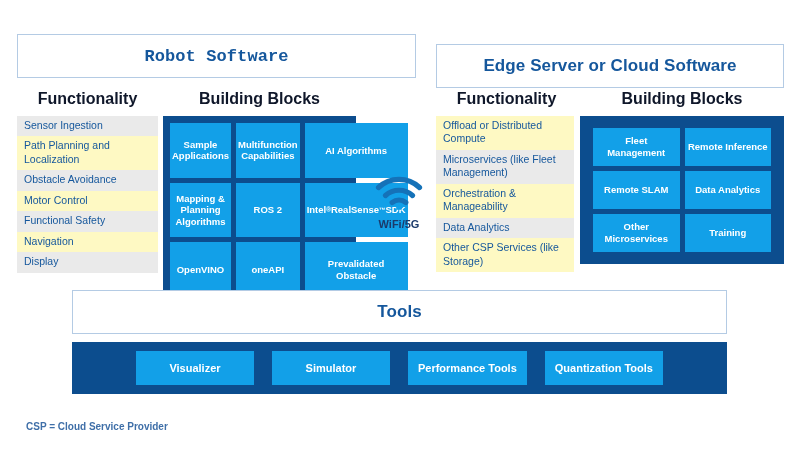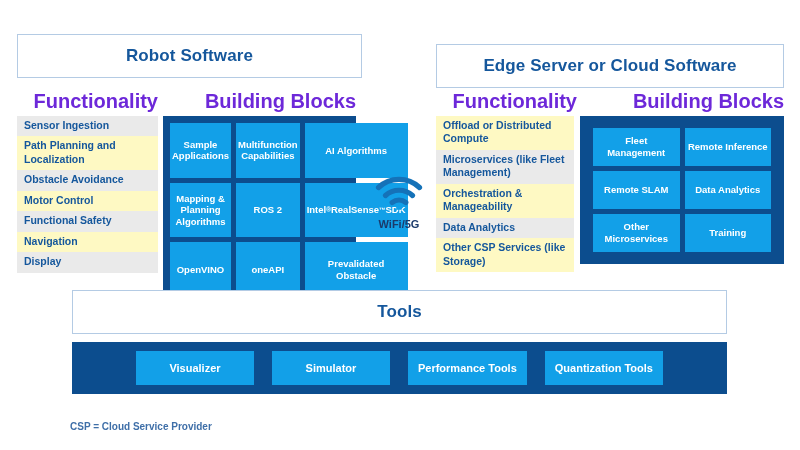--- a/index.html
+++ b/index.html
@@ -32,51 +32,51 @@
     align-items: center;
     justify-content: center;
   }
   .header-box .title {
     color: #15579c;
     font-size: 17px;
     font-weight: bold;
     letter-spacing: 0.1px;
   }
 
-  #robot-header   { left: 17px;  top: 34px;  width: 345px; height: 44px; }
+  #robot-header   { left: 17px;  top: 34px;  width: 399px; height: 44px; font-family: Liberation Mono, monospace; }
   #edge-header    { left: 436px; top: 44px;  width: 348px; height: 44px; }
   #tools-header   { left: 72px;  top: 290px; width: 655px; height: 44px; }
 
   
   .col-caption {
     position: absolute;
-    color: #6d28d9;
-    font-size: 20px;
-    font-weight: bold;
-    text-align: right;
+    color: #0f172a;
+    font-size: 16px;
+    font-weight: bold;
+    text-align: center;
   }
   #cap-func-left   { left: 17px;  top: 90px;  width: 141px; }
   #cap-bb-left     { left: 163px; top: 90px;  width: 193px; }
   #cap-func-right  { left: 436px; top: 90px;  width: 141px; }
   #cap-bb-right    { left: 580px; top: 90px;  width: 204px; }
 
   
   .func-stack {
     position: absolute;
     box-sizing: border-box;
   }
   #func-left  { left: 17px;  top: 116px; width: 141px; }
   #func-right { left: 436px; top: 116px; width: 138px; }
 
   .func-row {
     box-sizing: border-box;
     padding: 3px 7px 4px 7px;
     color: #15579c;
     font-size: 10.5px;
-    font-weight: bold;
+    font-weight: normal;
     line-height: 1.28;
   }
   .func-row.shade-light { background: #eaeaea; }
   .func-row.shade-dark  { background: #fef9c3; }
 
   
   .bb-panel {
     position: absolute;
     background: #0c4d8e;
     box-sizing: border-box;
@@ -149,21 +149,20 @@
     box-sizing: border-box;
   }
 
   
   #footnote {
     position: absolute;
     left: 26px; top: 421px;
     color: #3f6fa8;
     font-size: 10px;
     font-weight: bold;
-    margin-left: 44px;
   }
 </style>
 </head>
 <body>
 
 <div class="stage">
 
   <div class="header-box" id="robot-header">
     <span class="title">Robot Software</span>
   </div>

